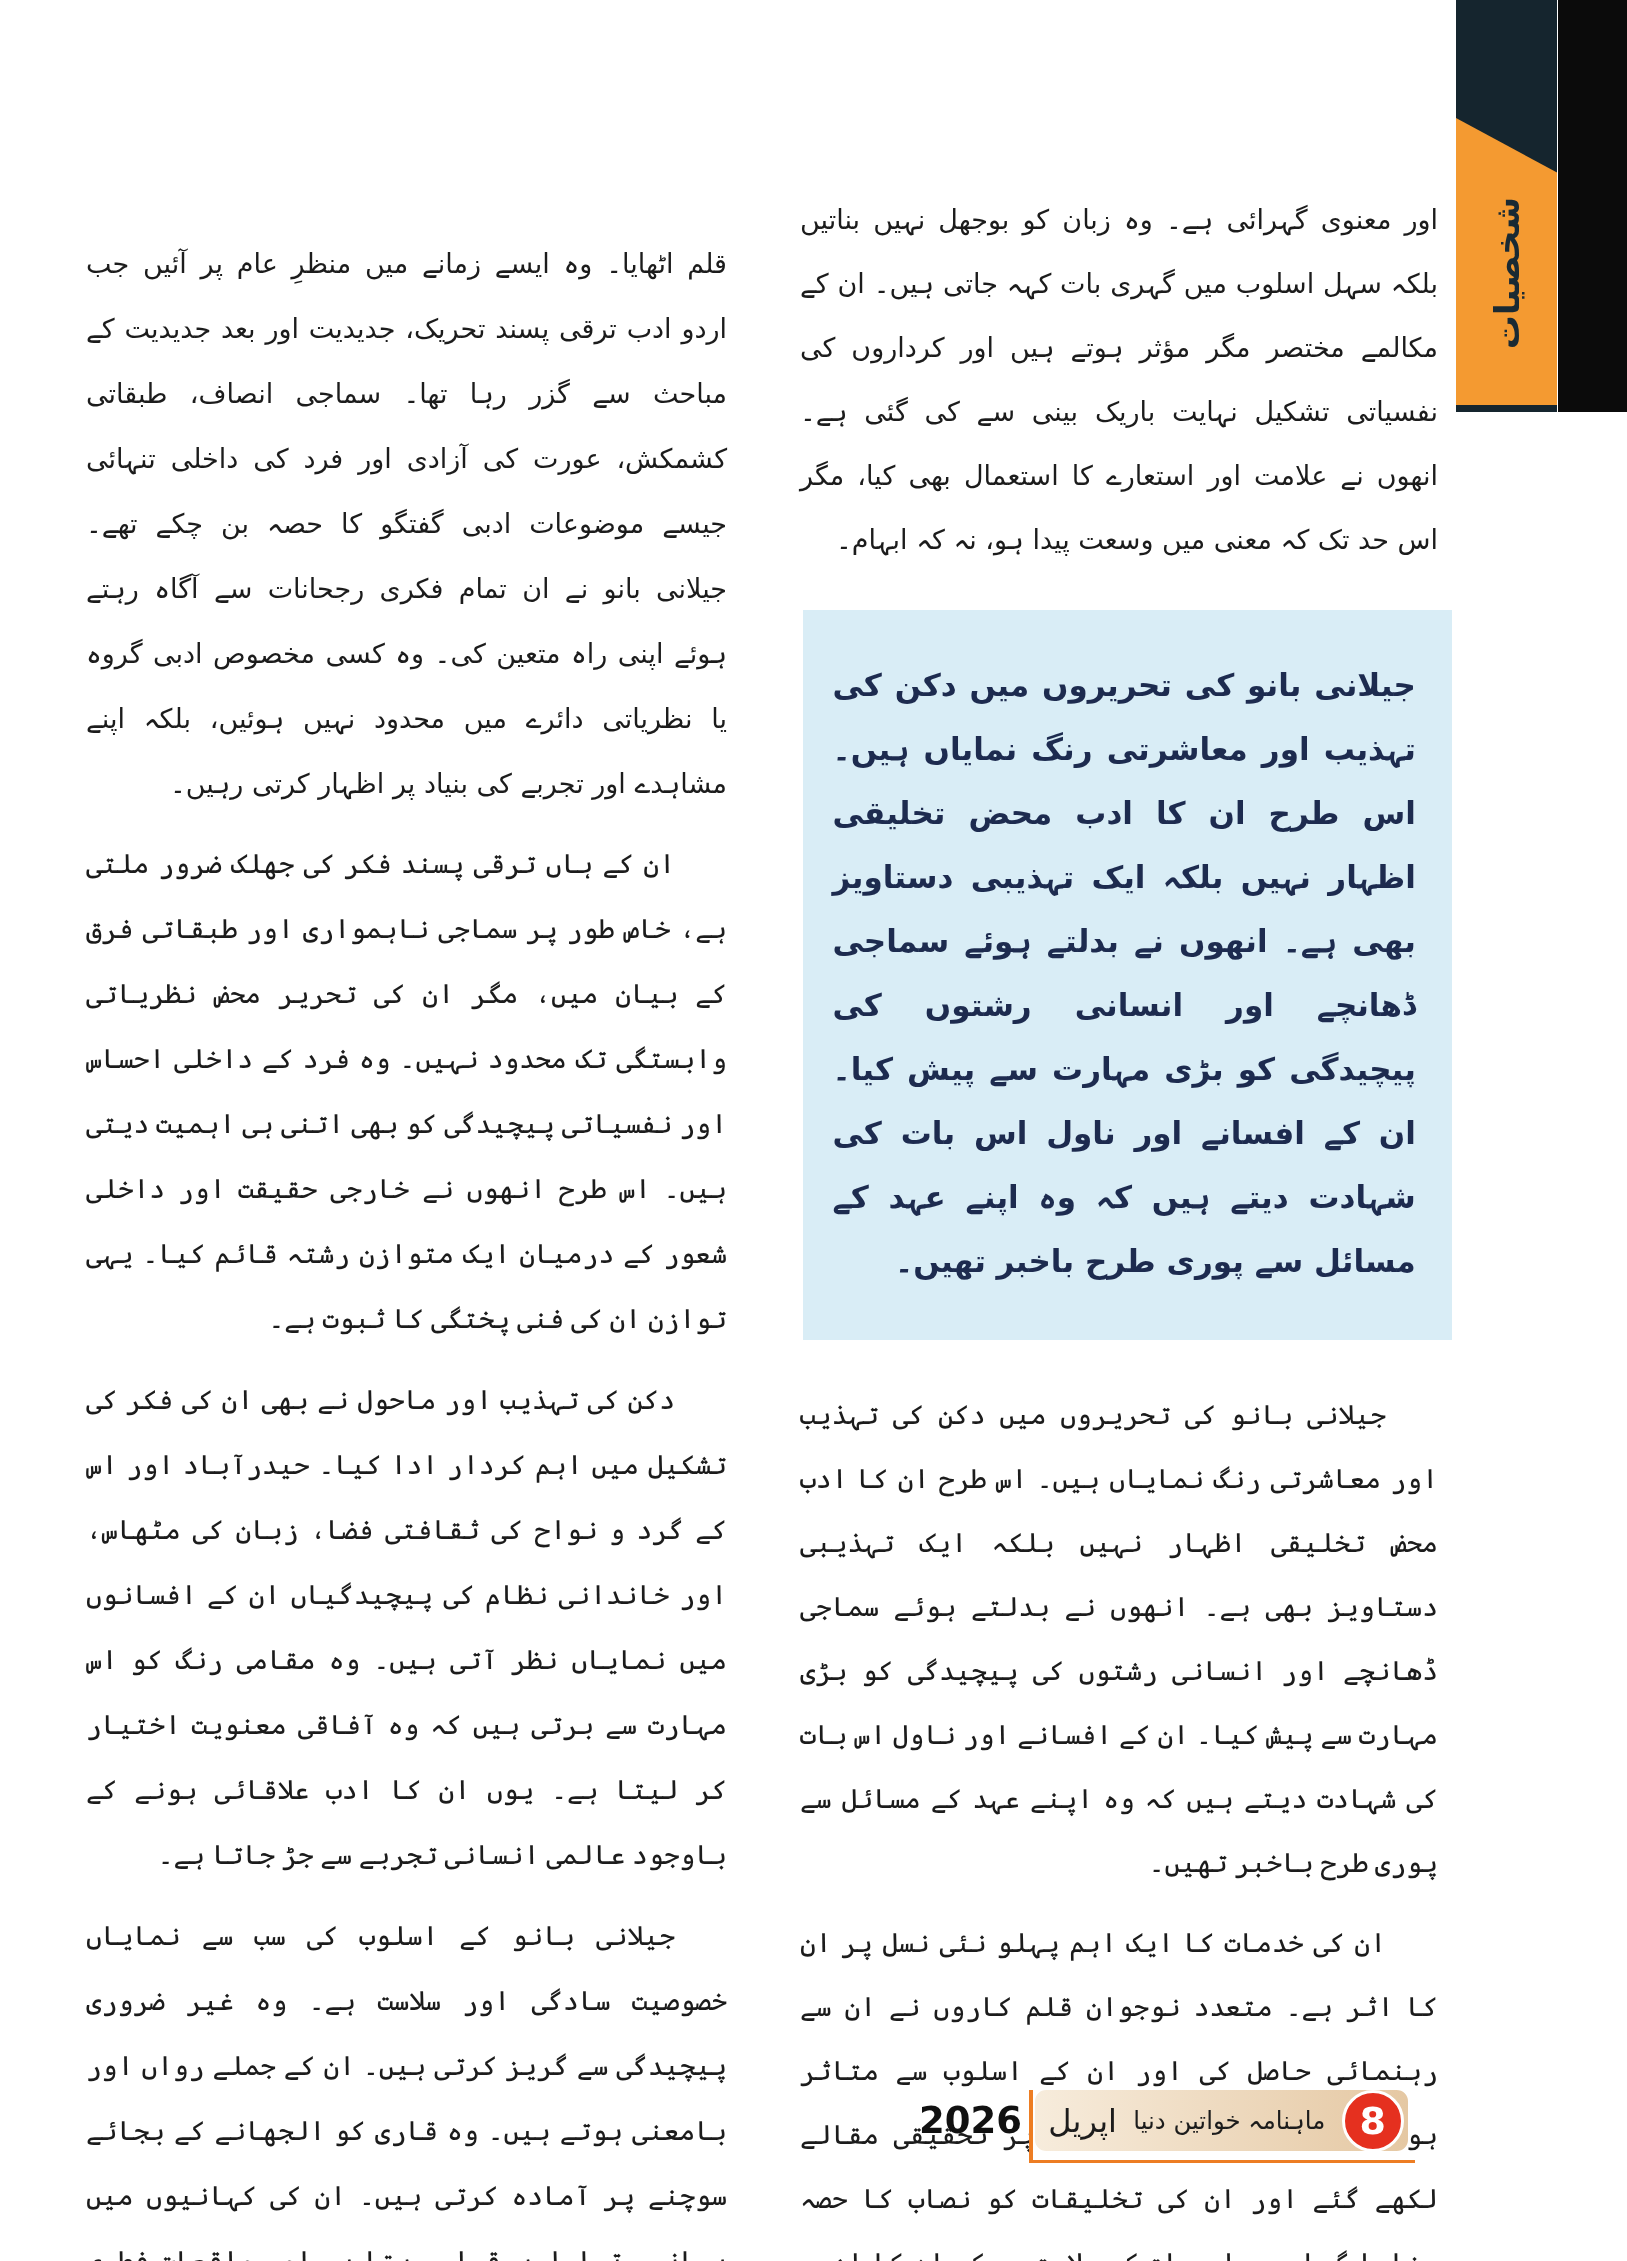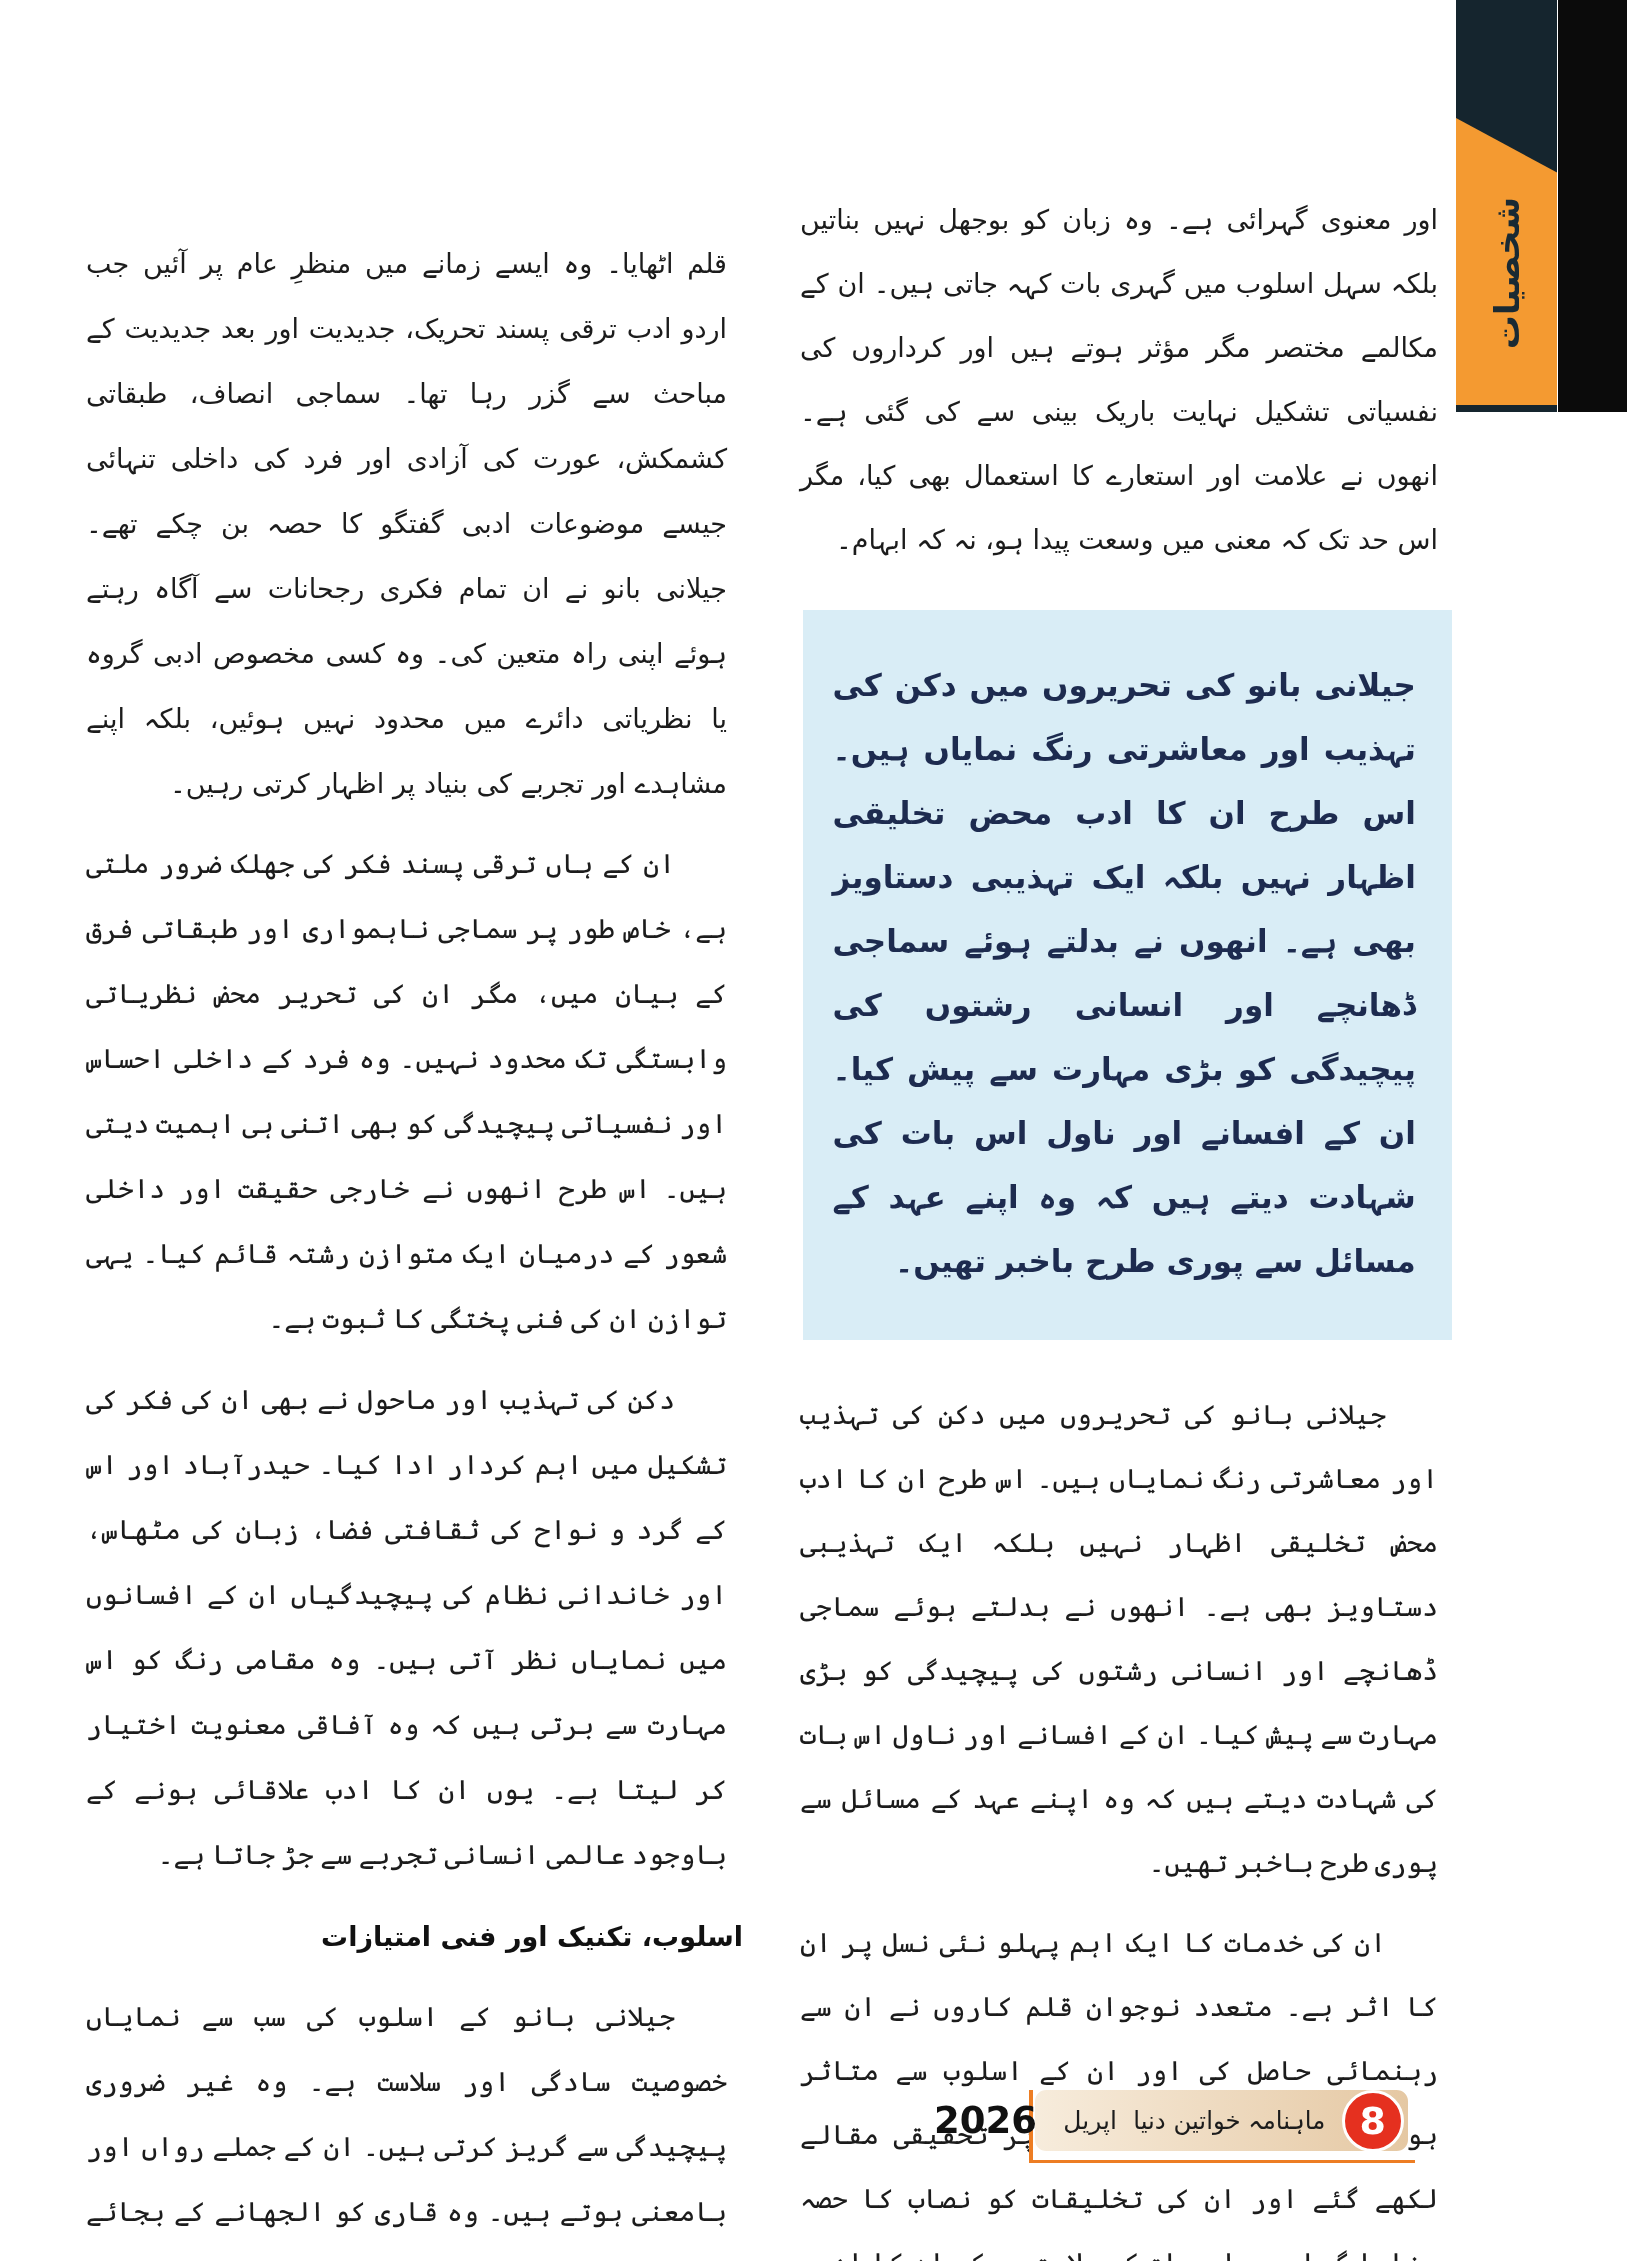--- a/index.html
+++ b/index.html
@@ -44,37 +44,36 @@
     border:2.2px solid #ffffff;border-radius:13.3px;box-sizing:border-box;
     direction:rtl;display:flex;align-items:center;gap:16.3px;padding:0 7.4px 0 19px;
   }
   .page-circle{
     width:62px;height:62px;border-radius:50%;background:#e5301f;
     border:3.7px solid #ffffff;box-sizing:border-box;flex:0 0 auto;
     display:flex;align-items:center;justify-content:center;
     color:#ffffff;font-size:38px;font-weight:bold;margin-right:-3px;
   }
   .footer-mag{font-size:24.4px;color:#1c1c1c;white-space:nowrap;}
-  .footer-month{font-size:25px;color:#1c1c1c;white-space:nowrap;}
+  .footer-month{font-size:32px;color:#1c1c1c;white-space:nowrap;}
   .footer-year{font-size:37px;font-weight:bold;color:#111111;direction:ltr;margin-right:10px;}
 </style>
 </head>
 <body>
 
 <div class="corner-navy"></div>
 <div class="corner-black"></div>
 <div class="corner-tab">
   <span class="tab-label">شخصیات</span>
 </div>
 
 <div class="col col-left">
   <p>قلم اٹھایا۔ وہ ایسے زمانے میں منظرِ عام پر آئیں جب اردو ادب ترقی پسند تحریک، جدیدیت اور بعد جدیدیت کے مباحث سے گزر رہا تھا۔ سماجی انصاف، طبقاتی کشمکش، عورت کی آزادی اور فرد کی داخلی تنہائی جیسے موضوعات ادبی گفتگو کا حصہ بن چکے تھے۔ جیلانی بانو نے ان تمام فکری رجحانات سے آگاہ رہتے ہوئے اپنی راہ متعین کی۔ وہ کسی مخصوص ادبی گروہ یا نظریاتی دائرے میں محدود نہیں ہوئیں، بلکہ اپنے مشاہدے اور تجربے کی بنیاد پر اظہار کرتی رہیں۔</p>
   <p class="indent">ان کے ہاں ترقی پسند فکر کی جھلک ضرور ملتی ہے، خاص طور پر سماجی ناہمواری اور طبقاتی فرق کے بیان میں، مگر ان کی تحریر محض نظریاتی وابستگی تک محدود نہیں۔ وہ فرد کے داخلی احساس اور نفسیاتی پیچیدگی کو بھی اتنی ہی اہمیت دیتی ہیں۔ اس طرح انھوں نے خارجی حقیقت اور داخلی شعور کے درمیان ایک متوازن رشتہ قائم کیا۔ یہی توازن ان کی فنی پختگی کا ثبوت ہے۔</p>
   <p class="indent">دکن کی تہذیب اور ماحول نے بھی ان کی فکر کی تشکیل میں اہم کردار ادا کیا۔ حیدرآباد اور اس کے گرد و نواح کی ثقافتی فضا، زبان کی مٹھاس، اور خاندانی نظام کی پیچیدگیاں ان کے افسانوں میں نمایاں نظر آتی ہیں۔ وہ مقامی رنگ کو اس مہارت سے برتی ہیں کہ وہ آفاقی معنویت اختیار کر لیتا ہے۔ یوں ان کا ادب علاقائی ہونے کے باوجود عالمی انسانی تجربے سے جڑ جاتا ہے۔</p>
-  <p class="sub-heading">اسلوب، تکنیک اور فنی امتیازات</p>
   <p class="indent">جیلانی بانو کے اسلوب کی سب سے نمایاں خصوصیت سادگی اور سلاست ہے۔ وہ غیر ضروری پیچیدگی سے گریز کرتی ہیں۔ ان کے جملے رواں اور بامعنی ہوتے ہیں۔ وہ قاری کو الجھانے کے بجائے سوچنے پر آمادہ کرتی ہیں۔ ان کی کہانیوں میں بیانیہ تسلسل برقرار رہتا ہے اور واقعات فطری انداز میں آگے بڑھتے ہیں۔</p>
   <p class="indent">کردار نگاری ان کے فن کا بنیادی ستون ہے۔ وہ کردار کے باطن میں اتر کر اس کی نفسیاتی کیفیت کو اجاگر کرتی ہیں۔ ان کے کردار سفید و سیاہ کی تقسیم میں نہیں بٹے ہوتے بلکہ انسانی کمزوریوں اور خوبیوں کا مجموعہ ہوتے ہیں۔ یہی حقیقت نگاری ان کی تحریر کو</p>
 </div>
 
 <div class="col col-right">
   <p>اور معنوی گہرائی ہے۔ وہ زبان کو بوجھل نہیں بناتیں بلکہ سہل اسلوب میں گہری بات کہہ جاتی ہیں۔ ان کے مکالمے مختصر مگر مؤثر ہوتے ہیں اور کرداروں کی نفسیاتی تشکیل نہایت باریک بینی سے کی گئی ہے۔ انھوں نے علامت اور استعارے کا استعمال بھی کیا، مگر اس حد تک کہ معنی میں وسعت پیدا ہو، نہ کہ ابہام۔</p>
   <div class="pullquote">جیلانی بانو کی تحریروں میں دکن کی تہذیب اور معاشرتی رنگ نمایاں ہیں۔ اس طرح ان کا ادب محض تخلیقی اظہار نہیں بلکہ ایک تہذیبی دستاویز بھی ہے۔ انھوں نے بدلتے ہوئے سماجی ڈھانچے اور انسانی رشتوں کی پیچیدگی کو بڑی مہارت سے پیش کیا۔ ان کے افسانے اور ناول اس بات کی شہادت دیتے ہیں کہ وہ اپنے عہد کے مسائل سے پوری طرح باخبر تھیں۔</div>
   <p class="indent">جیلانی بانو کی تحریروں میں دکن کی تہذیب اور معاشرتی رنگ نمایاں ہیں۔ اس طرح ان کا ادب محض تخلیقی اظہار نہیں بلکہ ایک تہذیبی دستاویز بھی ہے۔ انھوں نے بدلتے ہوئے سماجی ڈھانچے اور انسانی رشتوں کی پیچیدگی کو بڑی مہارت سے پیش کیا۔ ان کے افسانے اور ناول اس بات کی شہادت دیتے ہیں کہ وہ اپنے عہد کے مسائل سے پوری طرح باخبر تھیں۔</p>
   <p class="indent">ان کی خدمات کا ایک اہم پہلو نئی نسل پر ان کا اثر ہے۔ متعدد نوجوان قلم کاروں نے ان سے رہنمائی حاصل کی اور ان کے اسلوب سے متاثر ہوئے۔ جامعات میں ان کے فن پر تحقیقی مقالے لکھے گئے اور ان کی تخلیقات کو نصاب کا حصہ بنایا گیا۔ یہ اس بات کی علامت ہے کہ ان کا ادبی سرمایہ وقتی نہیں بلکہ علمی اہمیت کا حامل ہے۔</p>
   <p class="sub-heading">جیلانی بانو کا عہد، ادبی تحریکیں اور فکری پس منظر</p>

